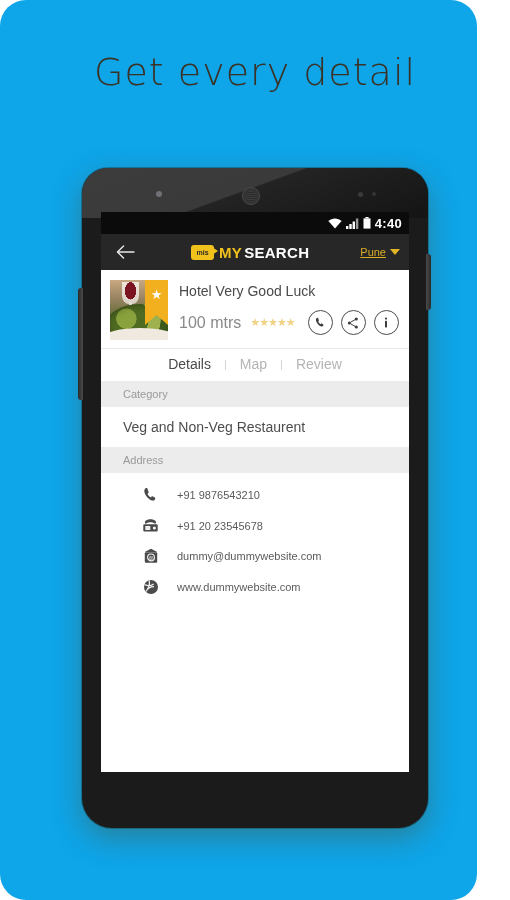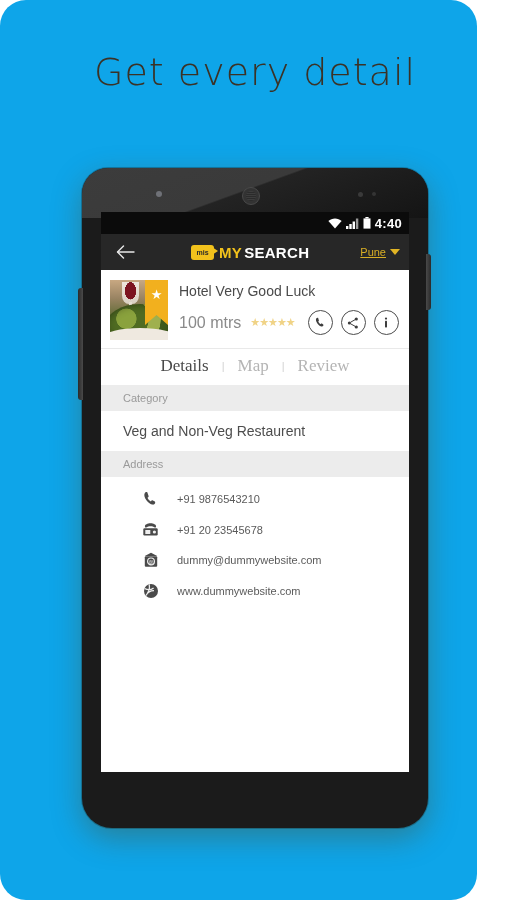--- a/index.html
+++ b/index.html
@@ -159,21 +159,21 @@
   .act{
     width:23px;height:23px;border-radius:50%;border:1.3px solid #4c4c4c;
     display:flex;align-items:center;justify-content:center;color:#3d3d3d;
   }
   .act svg{display:block;}
 
   .tabs{
     display:flex;align-items:center;justify-content:center;gap:13px;
     padding:7px 0 9px 0;border-top:1px solid #e9e9e9;
   }
-  .tab{font-size:17px;color:#b4b4b4;font-family:Liberation Serif, serif;}
+  .tab{font-size:14px;color:#b4b4b4;}
   .tab.active{color:#4a4a4a;}
   .tab-sep{color:#d2d2d2;font-size:11px;}
 
   .sec-head{
     background:#ececec;color:#9a9a9a;font-size:11px;
     padding:7px 0 7px 22px;
   }
   .sec-body{
     color:#4d4d4d;font-size:14px;padding:12px 0 12px 22px;
   }

